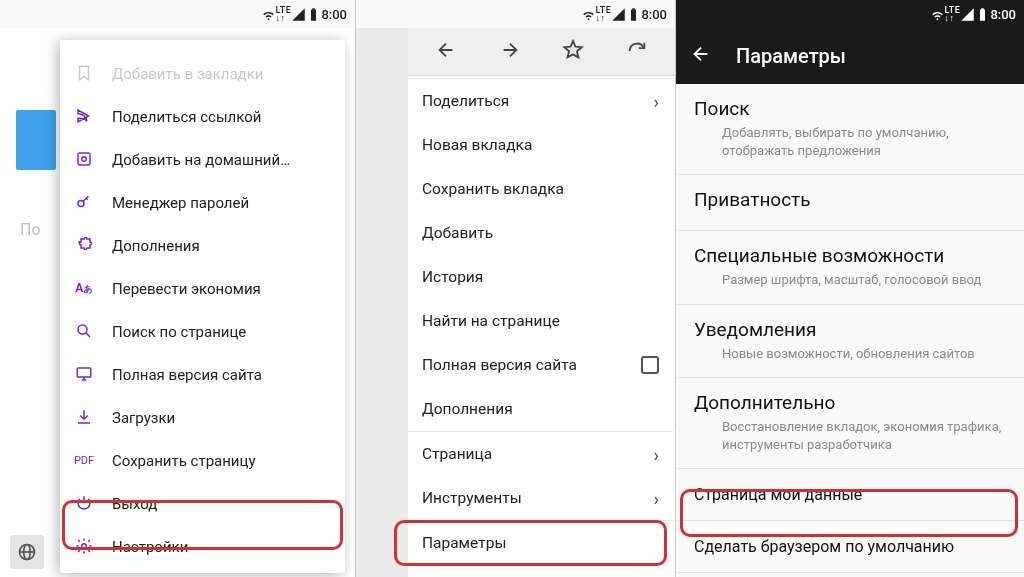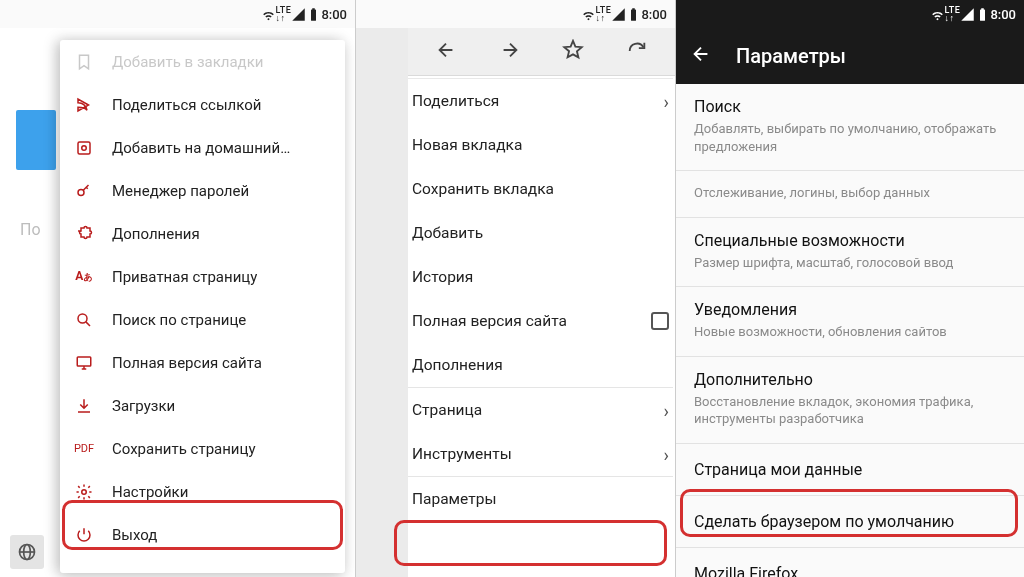--- a/index.html
+++ b/index.html
@@ -66,29 +66,29 @@
     left: 60px;
     right: 10px;
     bottom: 4px;
     background: #fff;
     border-radius: 3px;
     box-shadow: -4px 0 14px rgba(0,0,0,0.18), 0 4px 14px rgba(0,0,0,0.12);
     overflow: hidden;
   }
   .p1-item {
     display: flex;
-    align-items: center;
+    align-items: flex-end;
     height: 43px;
     padding: 0 14px;
     gap: 18px;
     font-size: 15px;
     color: #222;
   }
   .p1-item.faded { color: #c8c8c8; }
-  .p1-icon { width: 20px; height: 20px; flex-shrink:0; display:flex; align-items:center; justify-content:center; color:#b91c1c;}
+  .p1-icon { width: 20px; height: 20px; flex-shrink:0; display:flex; align-items:center; justify-content:center; color:#6d28d9;}
   .p1-item.faded .p1-icon { color:#c8c8c8; }
   .p1-label { white-space: nowrap; overflow:hidden; text-overflow:ellipsis; }
 
   .highlight-box {
     border: 3px solid #d43030;
     border-radius: 10px;
     position: absolute;
     pointer-events: none;
   }
 
@@ -114,21 +114,21 @@
     border-top:1px solid #e8e8e8;
   }
   .p2-left-strip {
     position:absolute; left:0; top:28px; bottom:0; width:52px; background:#ebebeb;
   }
   .p2-row {
     height: 44px;
     display:flex;
     align-items:center;
     justify-content:space-between;
-    padding: 0 4px;
+    padding: 0 14px;
     font-size: 15.5px;
     color:#222;
     gap:38px;
   }
   .p2-row .chev { color:#555; font-size:18px; }
   .p2-row .chk {
     width:18px; height:18px; border:2px solid #555; border-radius:3px;
   }
   .p2-sep { height:1px; background:#e5e5e5; margin:0; }
 
@@ -146,22 +146,22 @@
   .p3-body {
     position:absolute;
     top: 84px; left:0; right:0; bottom:0;
     background:#fafafa;
     overflow:hidden;
   }
   .p3-section {
     padding: 13px 18px 15px;
     border-bottom: 1px solid #e2e2e2;
   }
-  .p3-section .hdr { font-size:16px; color:#111; margin-bottom:4px; }
-  .p3-section .sub { font-size:13px; color:#8a8a8a; line-height:1.35; }
+  .p3-section .hdr { font-size:19px; color:#111; margin-bottom:4px; }
+  .p3-section .sub { font-size:13px; color:#8a8a8a; line-height:1.35;margin-left:28px; }
   .p3-row-simple {
     padding: 16px 18px;
     border-bottom: 1px solid #e2e2e2;
     font-size:16px;
     color:#111;
   }
 </style>
 </head>
 <body>
 
@@ -231,21 +231,21 @@
             <svg viewBox="0 0 24 24" width="18" height="18" fill="none" stroke="currentColor" stroke-width="2">
               <path d="M4 8h4V4h4a2 2 0 1 1 4 0h4v4a2 2 0 1 1 0 4v4h-4a2 2 0 1 1-4 0H8v-4a2 2 0 1 1 0-4z"></path>
             </svg>
           </span>
           <span class="p1-label">Дополнения</span>
         </div>
         <div class="p1-item">
           <span class="p1-icon">
             <span style="font-size:12px;font-weight:700">A<span style="font-size:9px">あ</span></span>
           </span>
-          <span class="p1-label">Приватная страницу</span>
+          <span class="p1-label">Перевести экономия</span>
         </div>
         <div class="p1-item">
           <span class="p1-icon">
             <svg viewBox="0 0 24 24" width="18" height="18" fill="none" stroke="currentColor" stroke-width="2">
               <circle cx="10" cy="10" r="6"></circle>
               <path d="M20 20l-5.5-5.5"></path>
             </svg>
           </span>
           <span class="p1-label">Поиск по странице</span>
         </div>
@@ -268,34 +268,34 @@
         </div>
         <div class="p1-item">
           <span class="p1-icon">
             <span style="font-size:11px;font-weight:400">PDF</span>
           </span>
           <span class="p1-label">Сохранить страницу</span>
         </div>
         <div class="p1-item">
           <span class="p1-icon">
             <svg viewBox="0 0 24 24" width="18" height="18" fill="none" stroke="currentColor" stroke-width="2">
+              <path d="M12 3v8"></path>
+              <path d="M6.3 6.3a8 8 0 1 0 11.4 0"></path>
+            </svg>
+          </span>
+          <span class="p1-label">Выход</span>
+        </div>
+        <div class="p1-item">
+          <span class="p1-icon">
+            <svg viewBox="0 0 24 24" width="18" height="18" fill="none" stroke="currentColor" stroke-width="2">
               <circle cx="12" cy="12" r="3"></circle>
               <path d="M12 2v3m0 14v3M4.2 4.2l2.1 2.1m11.4 11.4l2.1 2.1M2 12h3m14 0h3M4.2 19.8l2.1-2.1m11.4-11.4l2.1-2.1"></path>
             </svg>
           </span>
           <span class="p1-label">Настройки</span>
-        </div>
-        <div class="p1-item">
-          <span class="p1-icon">
-            <svg viewBox="0 0 24 24" width="18" height="18" fill="none" stroke="currentColor" stroke-width="2">
-              <path d="M12 3v8"></path>
-              <path d="M6.3 6.3a8 8 0 1 0 11.4 0"></path>
-            </svg>
-          </span>
-          <span class="p1-label">Выход</span>
         </div>
       </div>
     <div class="highlight-box" style="top:460px; left:2px; right:2px; height:50px;"></div>
   </div>
 </div>
 
 <div class="panel panel2">
   <div class="status-bar status-light">
     <svg viewBox="0 0 24 24" fill="currentColor">
         <path d="M12 18c.8 0 1.5.7 1.5 1.5S12.8 21 12 21s-1.5-.7-1.5-1.5S11.2 18 12 18zm0-5c2 0 3.8.8 5.1 2.1l-1.8 1.8C14.5 16 13.3 15.5 12 15.5s-2.5.5-3.3 1.4l-1.8-1.8C8.2 13.8 10 13 12 13zm0-5c3.3 0 6.3 1.3 8.5 3.5l-1.8 1.8C16.9 11.5 14.6 10.5 12 10.5s-4.9 1-6.7 2.8L3.5 11.5C5.7 9.3 8.7 8 12 8z"></path>
@@ -340,20 +340,23 @@
         <div class="p2-row">
           <span>Сохранить вкладка</span>
         </div>
         <div class="p2-row">
           <span>Добавить</span>
         </div>
         <div class="p2-row">
           <span>История</span>
         </div>
         <div class="p2-row">
+          <span>Найти на странице</span>
+        </div>
+        <div class="p2-row">
           <span>Полная версия сайта</span>
           <span class="chk"></span>
         </div>
         <div class="p2-row">
           <span>Дополнения</span>
         </div>
         <div class="p2-sep"></div>
         <div class="p2-row">
           <span>Страница</span>
           <span class="chev">›</span>
@@ -395,21 +398,21 @@
     <div class="title">Параметры</div>
   </div>
 
   <div class="p3-body">
     <div id="p3-sections">
         <div class="p3-section">
           <div class="hdr">Поиск</div>
           <div class="sub">Добавлять, выбирать по умолчанию, отображать предложения</div>
         </div>
         <div class="p3-section">
-          <div class="sub">Отслеживание, логины, выбор данных</div>
+          <div class="hdr">Приватность</div>
         </div>
         <div class="p3-section">
           <div class="hdr">Специальные возможности</div>
           <div class="sub">Размер шрифта, масштаб, голосовой ввод</div>
         </div>
         <div class="p3-section">
           <div class="hdr">Уведомления</div>
           <div class="sub">Новые возможности, обновления сайтов</div>
         </div>
         <div class="p3-section">

